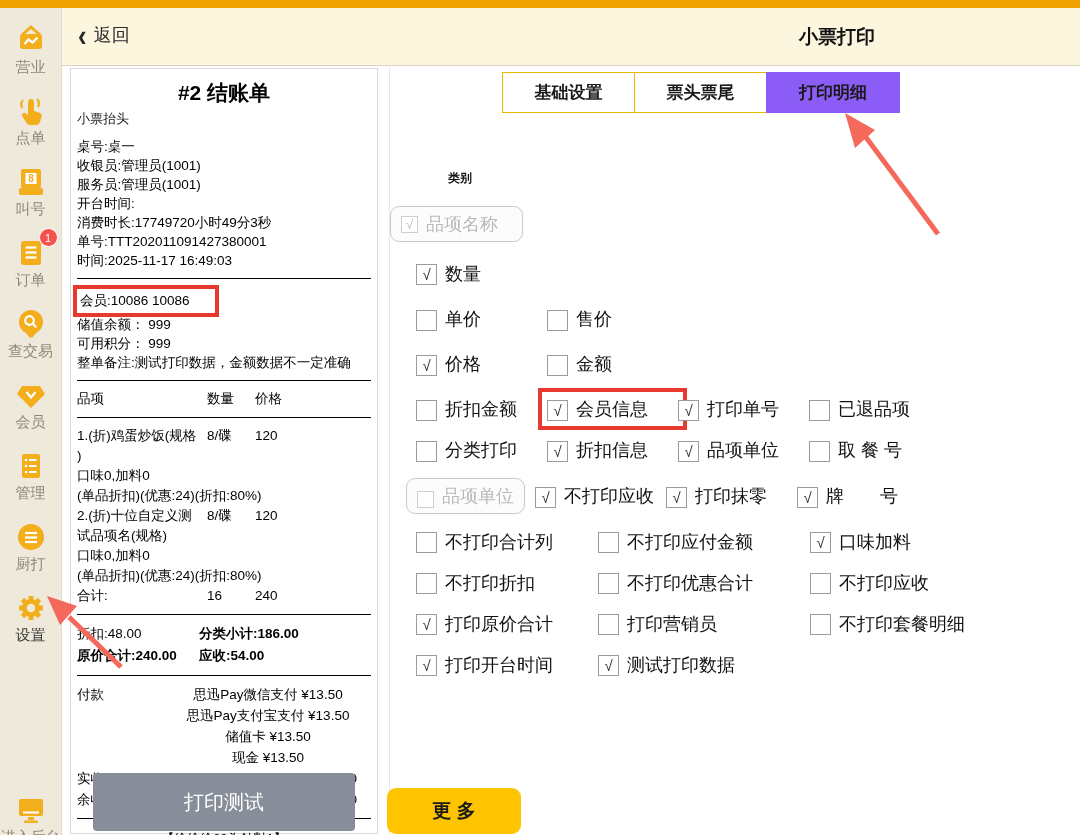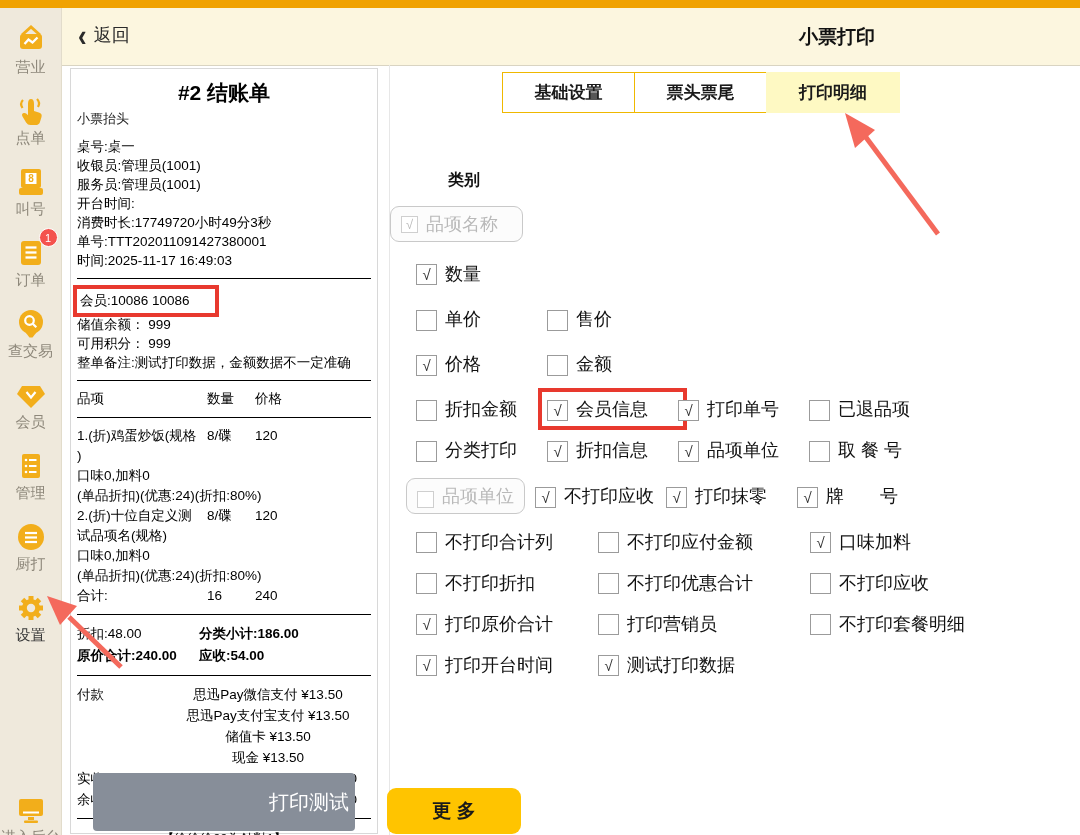--- a/index.html
+++ b/index.html
@@ -30,30 +30,30 @@
   .r-cols,.r-item-row{display:grid;grid-template-columns:130px 48px auto;line-height:20px;}
   .r-tot-row{display:grid;grid-template-columns:122px auto;line-height:22px;}
   .b{font-weight:bold;}
   .r-pay{display:flex;line-height:21px;margin-top:2px;}
   .r-pay-label{width:58px;flex:0 0 auto;}
   .r-pay-lines{flex:1;text-align:center;padding-left:30px;}
   .r-pay-line{line-height:21px;}
   .r-recv-row{display:flex;justify-content:space-between;line-height:21px;padding-right:14px;}
   .r-foot{margin-top:4px;}
   .r-foot-line{text-align:center;line-height:23px;font-size:13px;}
-  .print-test{position:absolute;left:22px;top:704px;width:262px;height:58px;background:#878E99;color:#fff;font-size:20px;border:none;border-radius:4px;cursor:pointer;font-family:inherit;text-align:right;}
+  .print-test{position:absolute;left:22px;top:704px;width:262px;height:58px;background:#878E99;color:#fff;font-size:20px;border:none;border-radius:4px;cursor:pointer;font-family:inherit;}
   
   .v-divider{position:absolute;left:389px;top:65px;width:1px;height:770px;background:#e7e7e7;}
   
   .tabs{position:absolute;left:502px;top:72px;display:flex;}
   .tab{width:133px;height:41px;box-sizing:border-box;display:flex;align-items:center;justify-content:center;font-size:17px;font-weight:bold;color:#1a1a1a;background:#fff;border:1px solid #EFB800;margin-left:-1px;cursor:pointer;}
   .tab:first-child{margin-left:0;}
-  .tab.active{background:#fef9c3;border:none;width:134px;}
-  
-  .category{position:absolute;left:448px;top:170px;font-size:16px;font-weight:bold;color:#111;}
+  .tab.active{background:#8b5cf6;border:none;width:134px;}
+  
+  .category{position:absolute;left:448px;top:170px;font-size:12px;font-weight:bold;color:#111;}
   .grid{position:absolute;left:416px;top:206px;width:600px;}
   .cb-row{display:flex;align-items:center;margin-bottom:15px;min-height:26px;}
   .cb-row:nth-child(-n+4){margin-bottom:19px;}
   .cb-row.offset{margin-left:-16px;}
   .cb-item{display:flex;align-items:center;cursor:pointer;flex:0 0 auto;box-sizing:border-box;}
   .cols2 .cb-item,.cols4 .cb-item{width:131px;align-items:flex-end;}
   .cols3 .cb-item:nth-child(1){width:182px;}
   .cols3 .cb-item:nth-child(2){width:212px;}
   .cb{width:21px;height:21px;box-sizing:border-box;border:1px solid #9b9b9b;background:#fff;display:flex;align-items:center;justify-content:center;font-size:15px;color:#333;flex:0 0 auto;}
   .cb-label{margin-left:8px;font-size:18px;color:#111;white-space:pre;}

